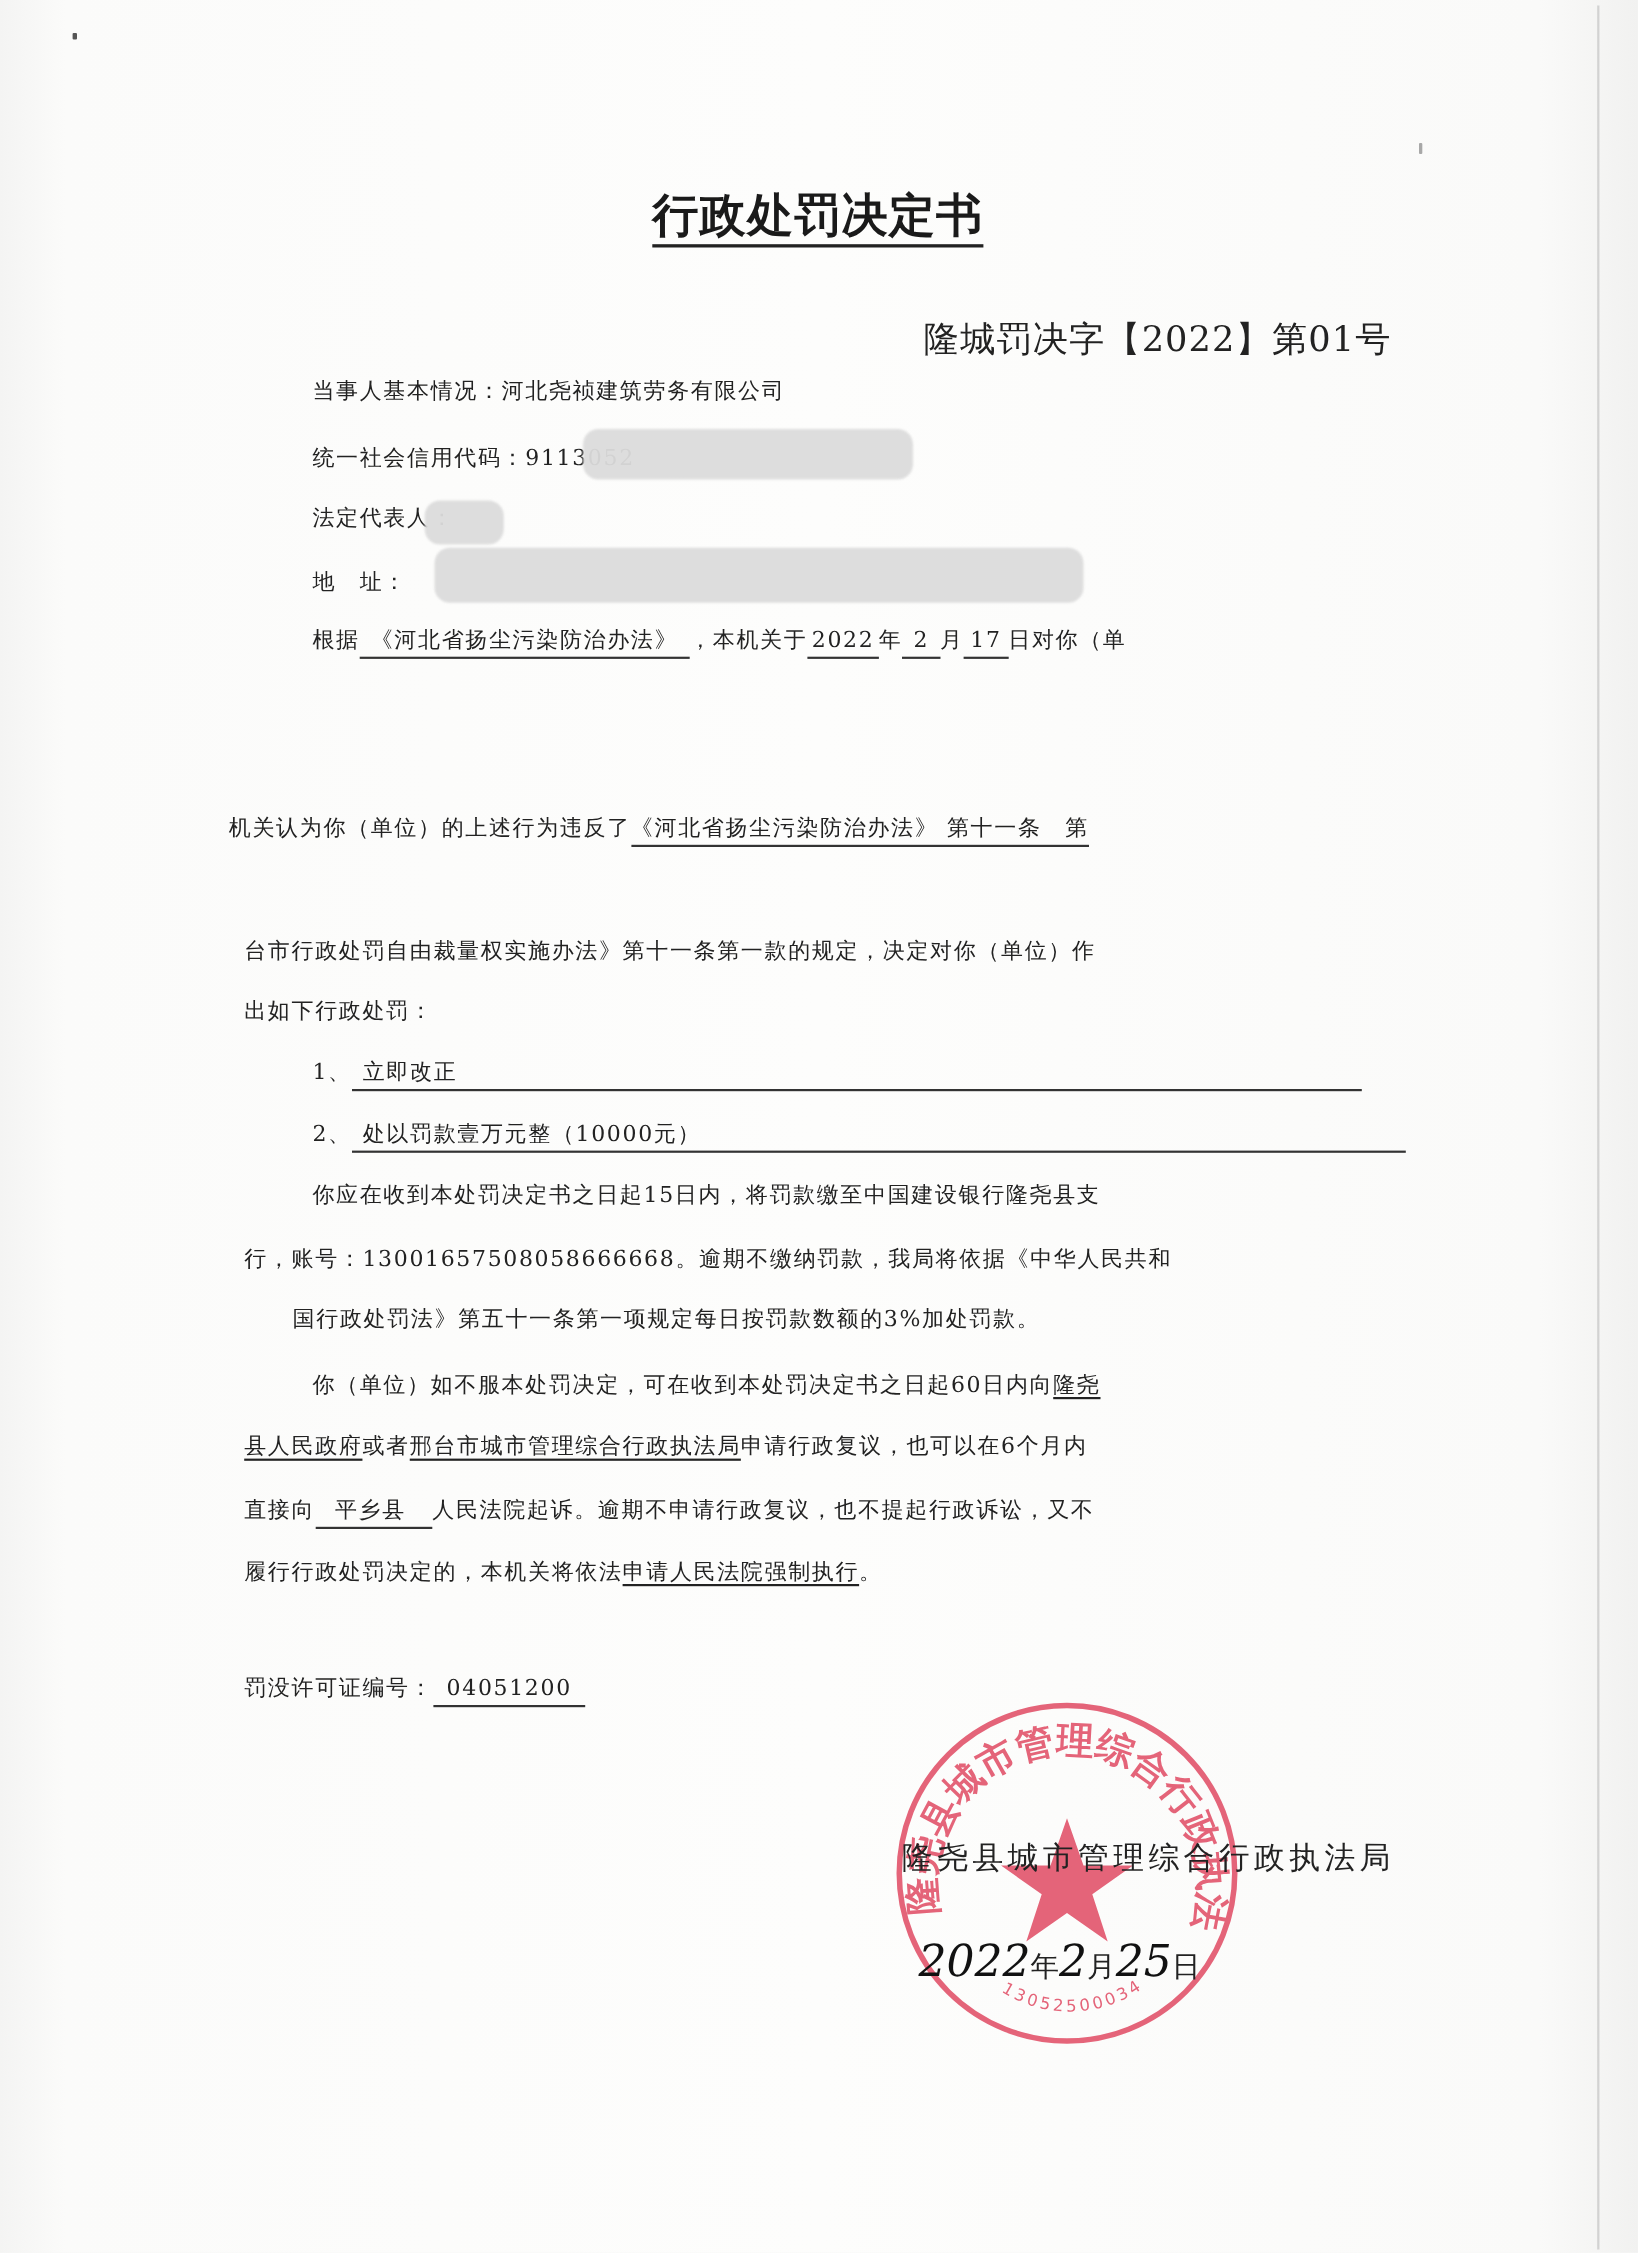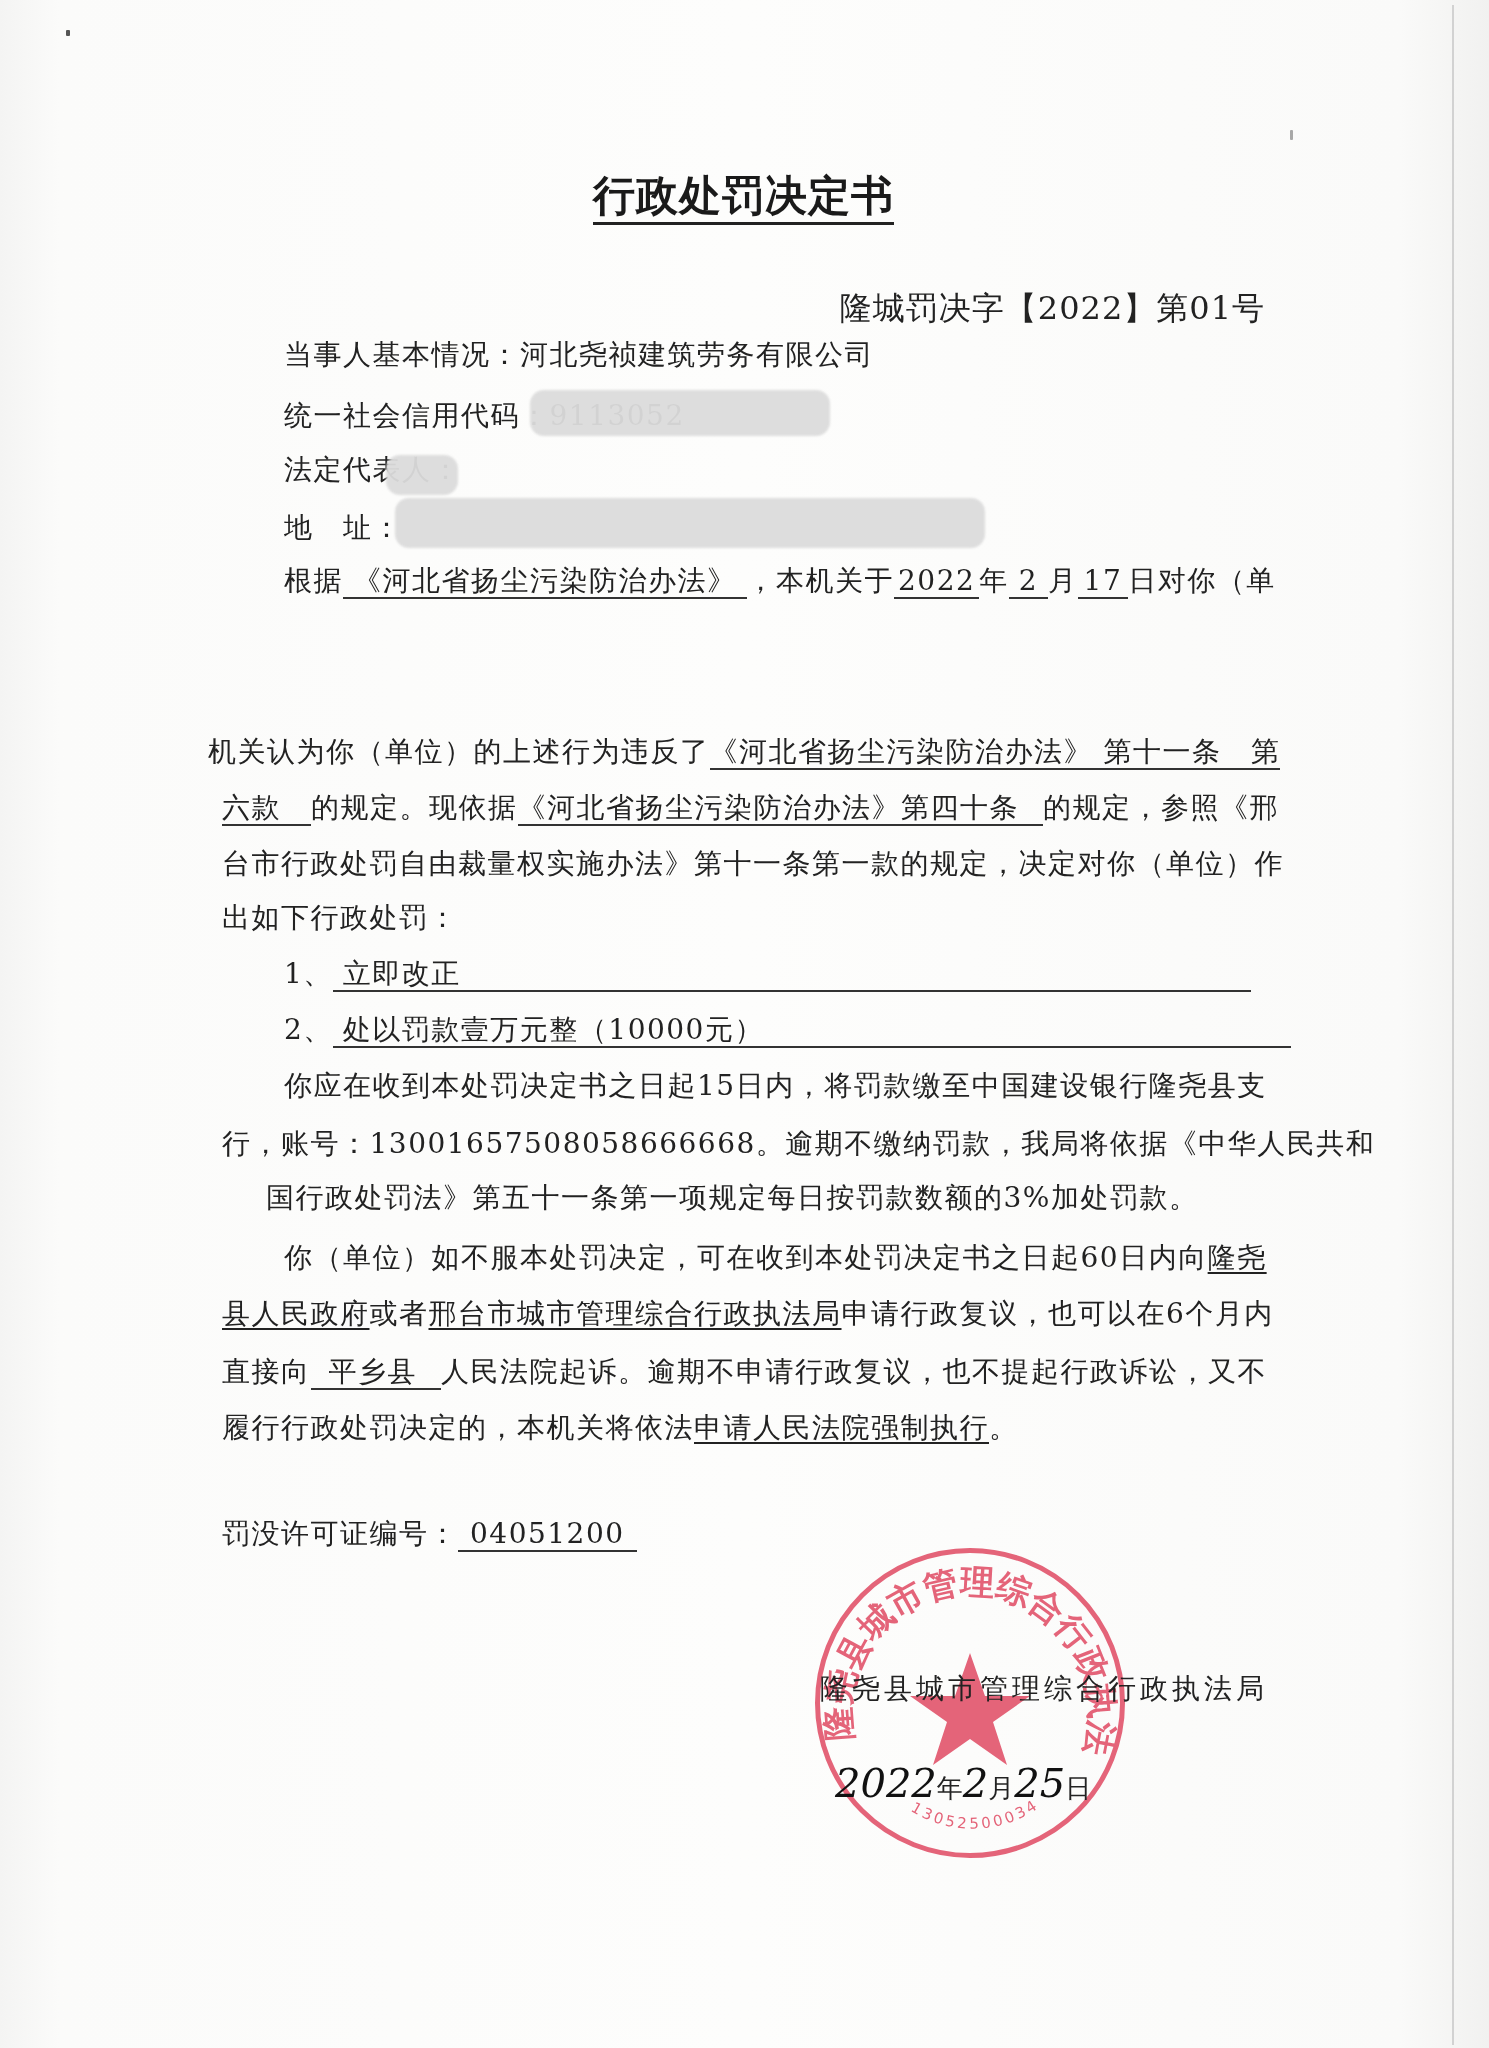--- a/index.html
+++ b/index.html
@@ -6,21 +6,21 @@
   body{width:1489px;height:2048px;background:#f7f7f6;position:relative;overflow:hidden;
        font-family:"DejaVu Serif","Liberation Serif",serif;color:#222;}
   .page{position:absolute;left:0;top:0;width:1489px;height:2048px;
         background:linear-gradient(90deg,#f4f4f3 0%,#fbfbfa 4%,#fdfdfc 50%,#fafaf9 94%,#f1f1f0 100%);}
   .edge{position:absolute;left:1452px;top:5px;width:2px;height:2040px;background:#c9c9c9;opacity:.8;}
   .speck{position:absolute;background:#555;border-radius:1px;}
   .title{position:absolute;left:593px;top:172px;font-size:42px;font-weight:bold;letter-spacing:1px;
          font-family:"DejaVu Sans","Liberation Sans",sans-serif;color:#1a1a1a;
          border-bottom:3px solid #222;line-height:48px;padding-bottom:2px;}
   .docno{position:absolute;right:224px;top:290px;font-size:32px;line-height:36px;letter-spacing:1px;}
-  .ln{position:absolute;font-size:28px;line-height:36px;white-space:nowrap;letter-spacing:1.5px;}
+  .ln{position:absolute;font-size:20px;line-height:36px;white-space:nowrap;letter-spacing:1.5px;}
   .u{text-decoration:underline;text-decoration-thickness:2px;text-underline-offset:5px;}
   .ul{display:inline-block;border-bottom:2px solid #333;line-height:32px;}
   .blur{position:absolute;background:#dcdcdc;border-radius:14px;filter:blur(1px);opacity:.95;}
   .stamp{position:absolute;left:815px;top:1548px;width:310px;height:310px;border-radius:50%;
          border:5px solid #e04a63;box-sizing:border-box;opacity:.85;}
   .stamp svg{position:absolute;left:-5px;top:-5px;}
   .sig{position:absolute;left:820px;top:1671px;font-size:28px;line-height:36px;letter-spacing:4px;z-index:2;}
   .date{position:absolute;left:835px;top:1760px;font-size:26px;z-index:2;}
   .hand{font-family:"DejaVu Serif",serif;font-style:italic;font-size:40px;color:#111;}
 </style>
@@ -52,23 +52,20 @@
   <div class="ln" style="left:284px;top:510px;">
     <span>地　址：</span>
   </div>
   <div class="blur" style="left:395px;top:498px;width:590px;height:50px;"></div>
 
   <div class="ln" style="left:284px;top:563px;">
     <span>根据</span><span class="ul" style="padding:0 10px;">《河北省扬尘污染防治办法》</span><span>，本机关于</span><span class="ul" style="padding:0 4px;">2022</span><span>年</span><span class="ul" style="padding:0 10px;">2</span><span>月</span><span class="ul" style="padding:0 6px;">17</span><span>日对你（单</span>
   </div>
   <div class="ln" style="left:208px;top:734px;">
     <span>机关认为你（单位）的上述行为违反了</span><span class="ul">《河北省扬尘污染防治办法》 第十一条　第</span>
-  </div>
-  <div class="ln" style="left:222px;top:790px;">
-    <span class="ul" style="padding-right:30px;">六款</span><span>的规定。现依据</span><span class="ul" style="padding-right:24px;">《河北省扬尘污染防治办法》第四十条</span><span>的规定，参照《邢</span>
   </div>
   <div class="ln" style="left:222px;top:846px;">台市行政处罚自由裁量权实施办法》第十一条第一款的规定，决定对你（单位）作</div>
   <div class="ln" style="left:222px;top:900px;">出如下行政处罚：</div>
 
   <div class="ln" style="left:284px;top:956px;">
     <span>1、</span><span class="ul" style="width:908px;padding-left:10px;">立即改正</span>
   </div>
   <div class="ln" style="left:284px;top:1012px;">
     <span>2、</span><span class="ul" style="width:948px;padding-left:10px;">处以罚款壹万元整（10000元）</span>
   </div>

